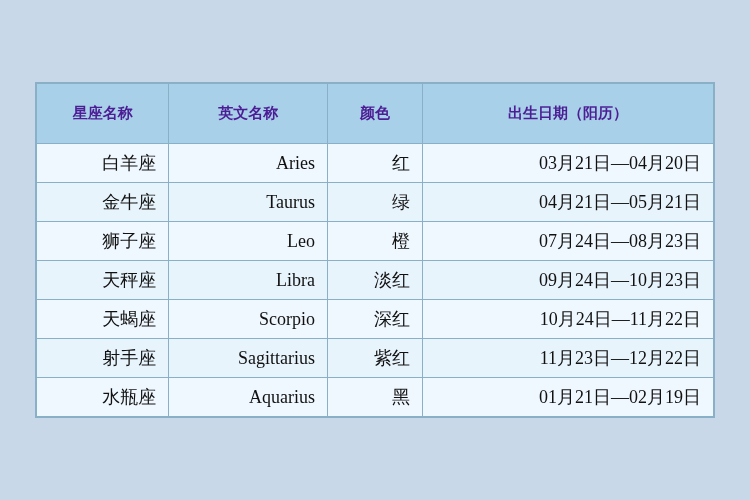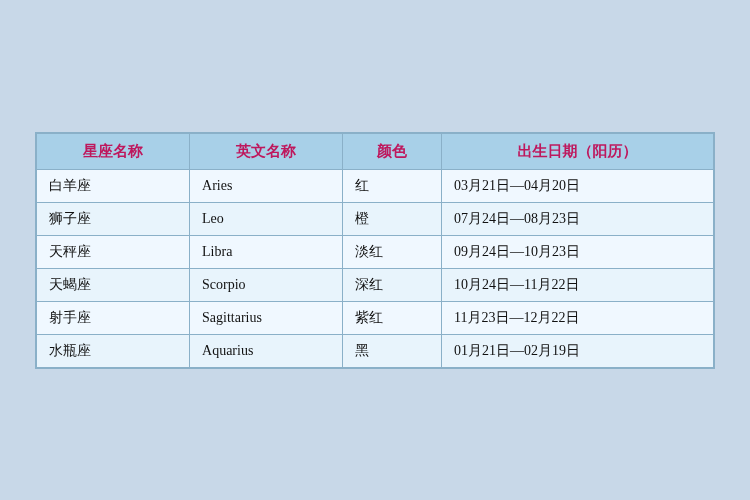--- a/index.html
+++ b/index.html
@@ -23,37 +23,37 @@
     }
     table {
       width: 100%;
       border-collapse: collapse;
     }
     thead tr {
       background-color: #a8d0e8;
     }
     thead th {
       border: 1px solid #8ab0c8;
-      padding: 8px 12px;
+      padding: 20px 12px;
       text-align: center;
       font-size: 15px;
       font-weight: bold;
-      color: #be185d;
+      color: #4c1d95;
     }
     tbody tr {
       background-color: #f0f8ff;
     }
     tbody tr:nth-child(even) {
       background-color: #e8f4fc;
     }
     tbody td {
       border: 1px solid #8ab0c8;
       padding: 7px 12px;
-      text-align: left;
-      font-size: 14px;
+      text-align: right;
+      font-size: 18px;
       color: #111;
     }
   </style>
 </head>
 <body>
 
 <div class="table-container">
   <table>
     <thead>
       <tr>
@@ -62,20 +62,26 @@
         <th>颜色</th>
         <th>出生日期（阳历）</th>
       </tr>
     </thead>
     <tbody id="table-body">
     <tr>
           <td>白羊座</td>
           <td>Aries</td>
           <td>红</td>
           <td>03月21日—04月20日</td>
+        </tr>
+        <tr>
+          <td>金牛座</td>
+          <td>Taurus</td>
+          <td>绿</td>
+          <td>04月21日—05月21日</td>
         </tr>
         <tr>
           <td>狮子座</td>
           <td>Leo</td>
           <td>橙</td>
           <td>07月24日—08月23日</td>
         </tr>
         <tr>
           <td>天秤座</td>
           <td>Libra</td>

